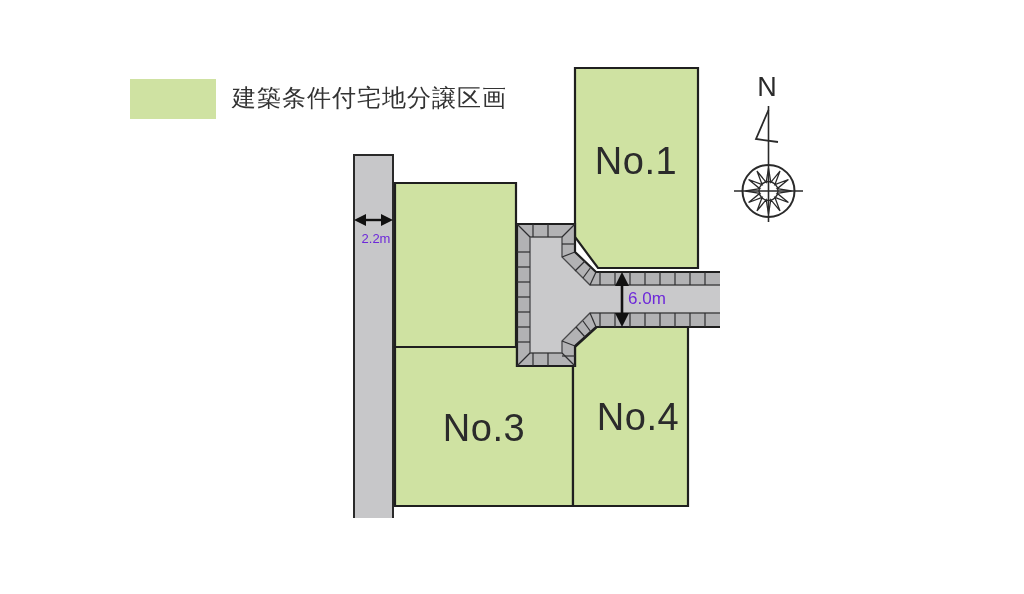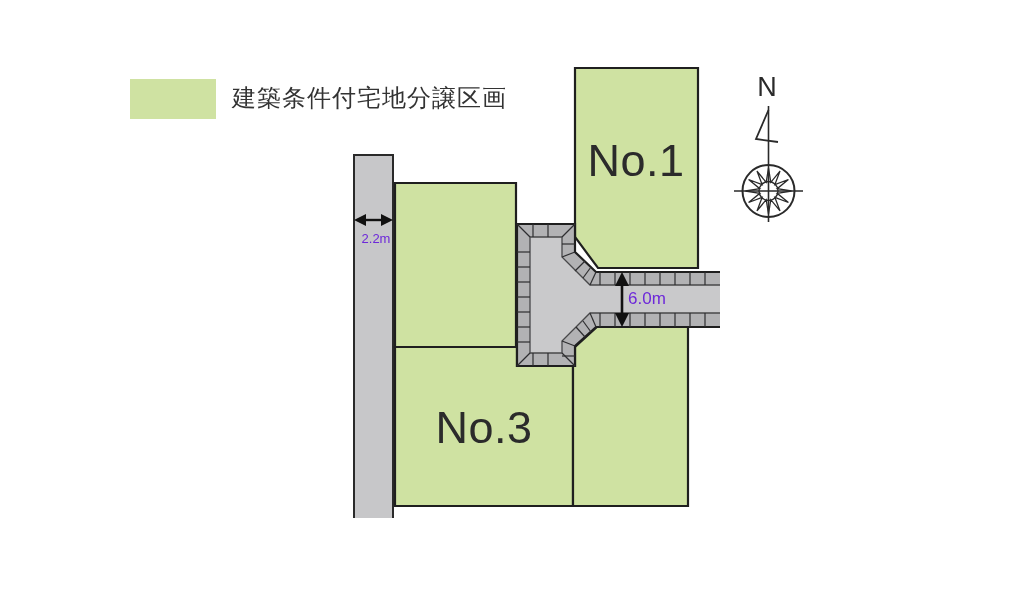--- a/index.html
+++ b/index.html
@@ -3,21 +3,21 @@
 <meta charset="utf-8">
 <style>
   html,body{margin:0;padding:0;background:#ffffff;}
   #stage{
     position:relative;width:1024px;height:594px;background:#ffffff;overflow:hidden;
     font-family:"Liberation Sans","DejaVu Sans",sans-serif;
   }
   #plan-svg{position:absolute;left:0;top:0;}
   .overlay{position:absolute;color:#2e2e2e;white-space:nowrap;}
   .plot-label{
-    font-size:45px;letter-spacing:0.5px;color:#2b2b2b;
+    font-size:38px;letter-spacing:0.5px;color:#2b2b2b;
     transform:translate(-50%,-50%);
   }
   .dim-label{color:#6d28d9;}
   #dim-left{font-size:13px;transform:translate(-50%,-50%);}
   #dim-main{font-size:17px;transform:translate(0,-50%);}
   #legend-label{font-size:24px;letter-spacing:1px;color:#333333;}
   #north-label{font-size:27px;color:#2a2a2a;transform:translateX(-50%);}
 </style>
 </head>
 <body>
@@ -120,17 +120,18 @@
 
   <svg class="overlay" style="left:130px;top:79px;" width="86" height="40">
     <rect x="0" y="0" width="86" height="40" stroke="none" fill="#cfe2a2"></rect>
   </svg>
   <div class="overlay" id="legend-label" style="left:232px;top:82px;">建築条件付宅地分譲区画</div>
 
   <div class="overlay" id="north-label" style="left:767px;top:72px;">N</div>
 
   <div class="overlay plot-label" style="left:636px;top:161px;">No.1</div>
   <div class="overlay plot-label" style="left:484px;top:428px;">No.3</div>
+  <div class="overlay plot-label" style="left:638px;top:417px;">No.4</div>
 
   <div class="overlay dim-label" id="dim-left" style="left:376px;top:238px;">2.2m</div>
   <div class="overlay dim-label" id="dim-main" style="left:628px;top:299px;">6.0m</div>
 
 </div>
 
 </body></html>

